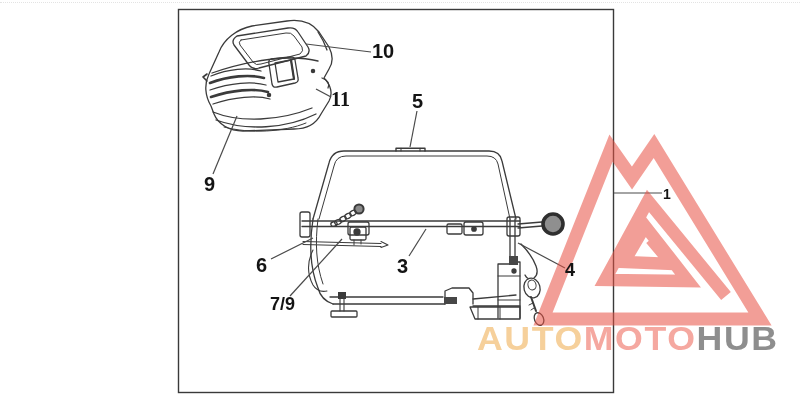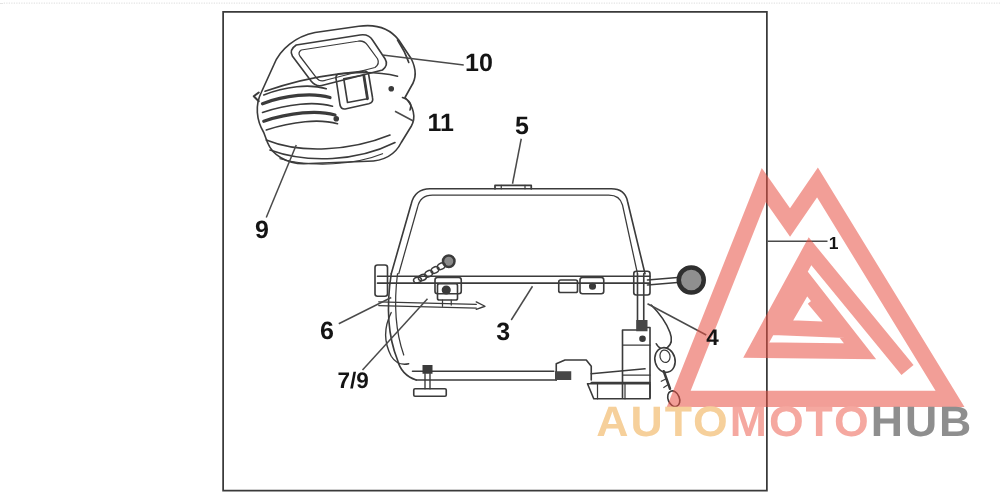--- a/index.html
+++ b/index.html
@@ -142,21 +142,21 @@
       <path d="M 614,193 L 662,193"></path>
     </g>
 
     <g opacity="0.55" fill="none" stroke-miterlimit="6">
       <path d="M 543,319 L 611,148 L 632,178 L 654,146 L 760,319 Z" stroke-width="13" stroke="#e85043"></path>
       <path d="M 726,296 L 648,201 L 605,280 L 688,281 L 645,226 L 624,262 L 672,264 L 651,239" stroke-width="12.5" stroke="#e85043"></path>
     </g>
   </svg>
 
   <div class="callout fs20" style="left:372px;top:41px;">10</div>
-  <div class="callout fs20" style="left:342px;top:89px;">11</div>
+  <div class="callout fs20" style="left:331px;top:89px;font-family:Liberation Serif, serif;">11</div>
   <div class="callout fs20" style="left:204px;top:174px;">9</div>
   <div class="callout fs20" style="left:412px;top:91px;">5</div>
   <div class="callout fs20" style="left:397px;top:256px;">3</div>
   <div class="callout fs20" style="left:256px;top:255px;">6</div>
   <div class="callout fs18" style="left:270px;top:295px;">7/9</div>
   <div class="callout fs18" style="left:565px;top:261px;">4</div>
   <div class="callout fs14" style="left:663px;top:187px;">1</div>
 
   <div class="wm-text">
     <span style="color: rgb(246, 208, 155);">AUTO</span><span style="color: rgb(245, 168, 160);">MOTO</span><span style="color: rgb(142, 142, 142);">HUB</span>

